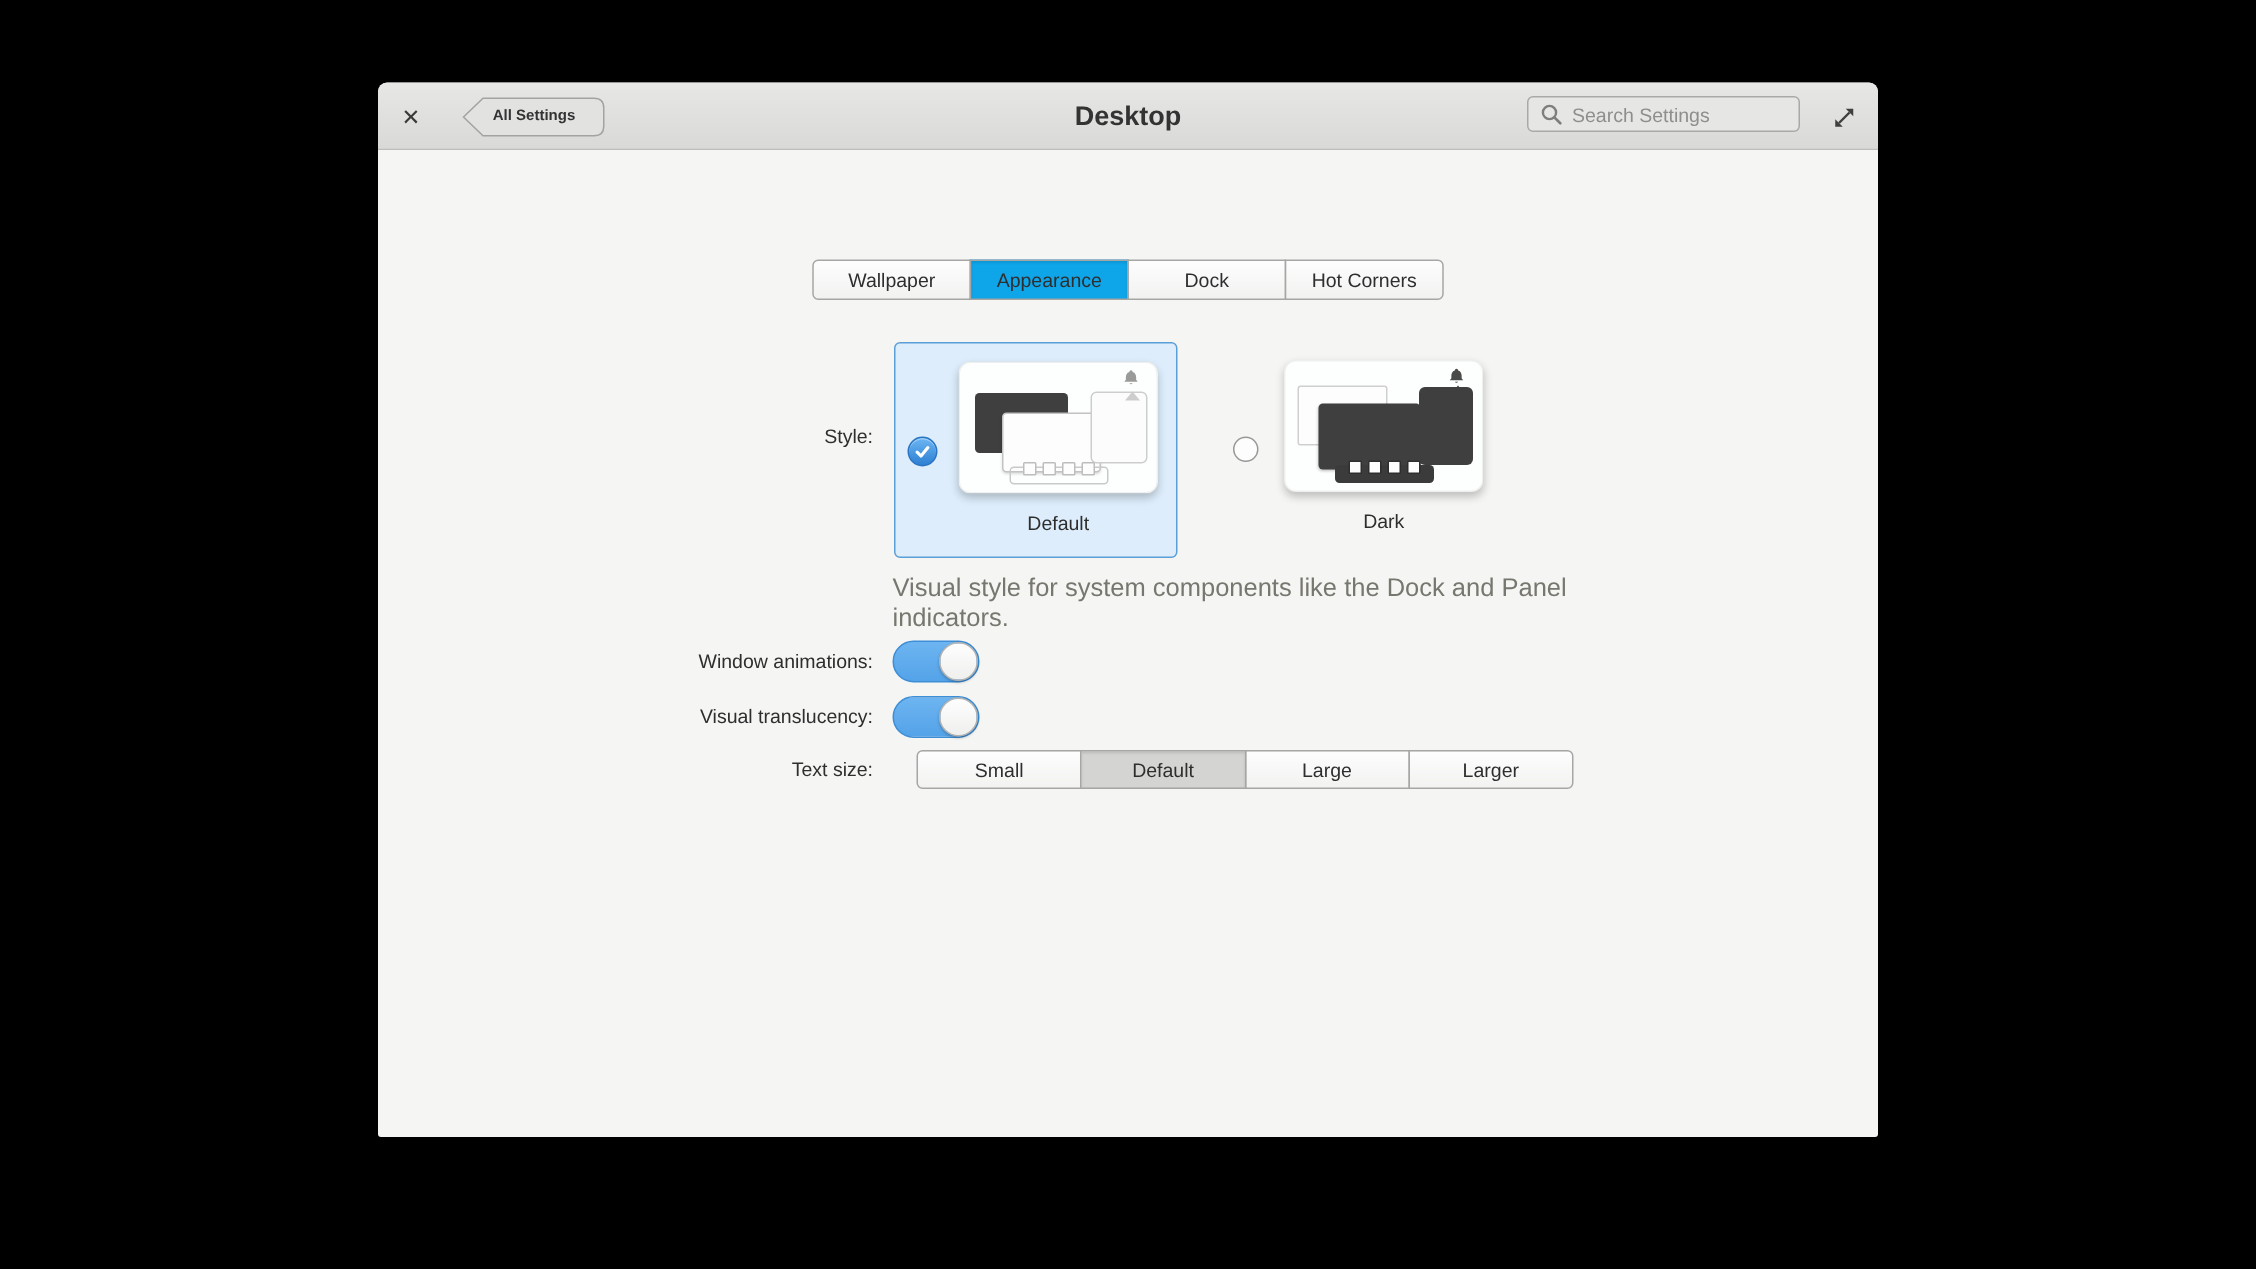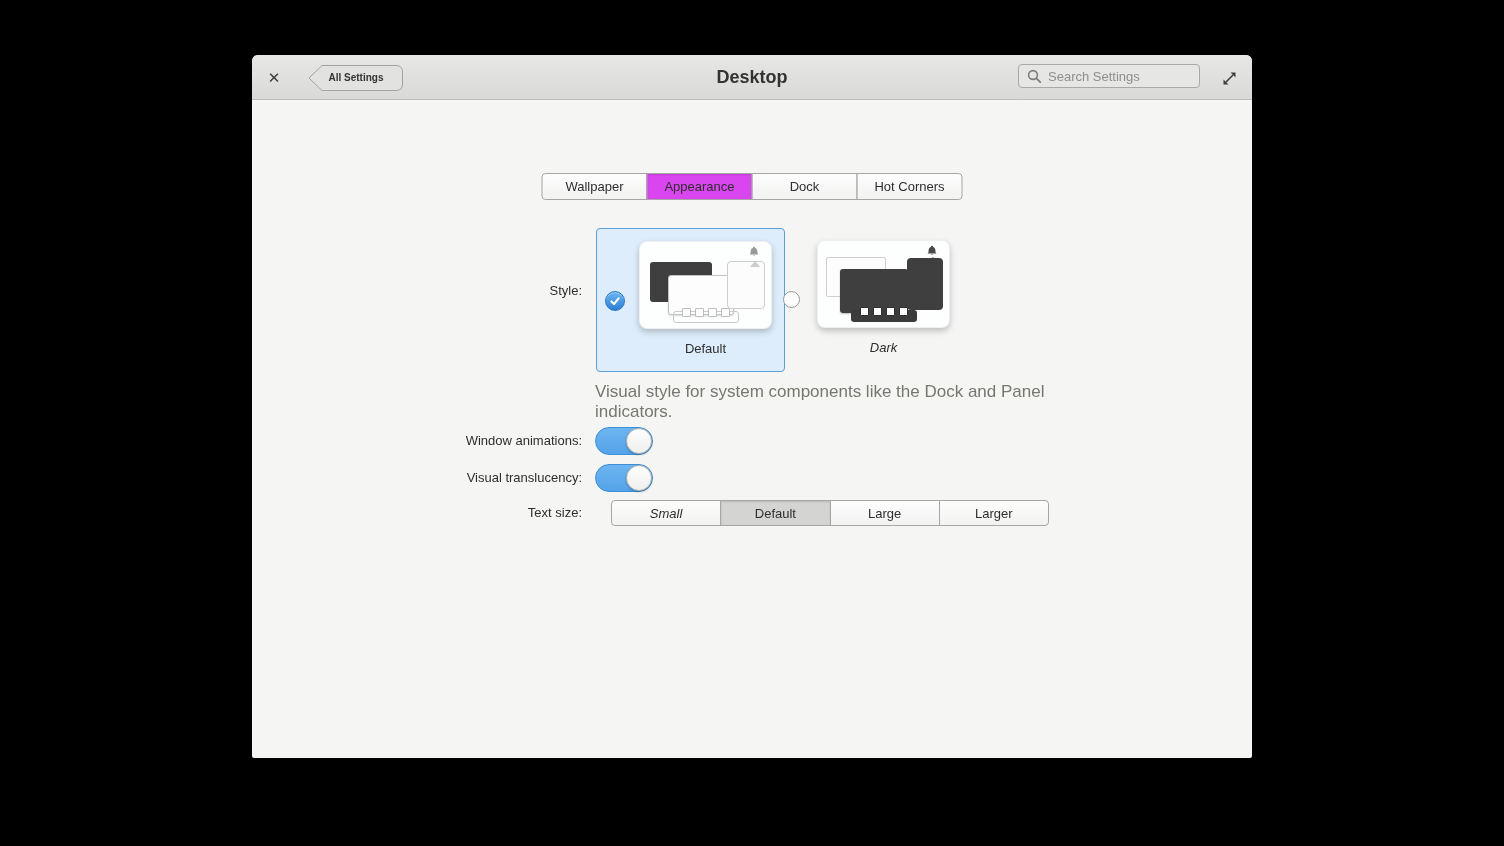--- a/index.html
+++ b/index.html
@@ -42,27 +42,27 @@
 
   
   .tabbar { position:absolute; top:73px; left:50%; transform:translateX(-50%);
             display:flex; }
   .tab { min-width:106px; height:27px; display:flex; align-items:center;
          justify-content:center; font-size:13px; color:#2e2e2e; padding:0 12px;
          background:linear-gradient(#fdfdfd,#f2f2f1); border:1px solid #a6a6a5;
          margin-left:-1px; }
   .tab:first-child { border-radius:4px 0 0 4px; margin-left:0; }
   .tab:last-child { border-radius:0 4px 4px 0; }
-  .tab.selected { background:#d946ef; box-shadow:inset 0 1px 2px rgba(0,0,0,.12); }
+  .tab.selected { background:#0ea5e9; box-shadow:inset 0 1px 2px rgba(0,0,0,.12); }
 
   
   .style-option { position:absolute; top:128px; width:189px; height:144px;
                   border-radius:4px; }
   .style-option.selected { left:344px; background:#ddedfb; border:1px solid #5b9fd8; }
-  .style-option.unselected { left:523px;font-style:italic; }
+  .style-option.unselected { left:562px; }
   .radio-check { position:absolute; left:8px; top:62px; width:20px; height:20px;
                  border-radius:50%; background:linear-gradient(#6bb6f3,#2e7fd3);
                  border:1px solid #2a74c2; box-shadow:inset 0 1px 0 rgba(255,255,255,.35);
                  display:flex; align-items:center; justify-content:center; }
   .radio-empty { position:absolute; left:8px; top:63px; width:17px; height:17px;
                  border-radius:50%; background:#fdfdfd; border:1px solid #989897; }
   .option-col { position:absolute; left:36px; top:12px; width:145px;
                 display:flex; flex-direction:column; align-items:center; }
   .option-name { margin-top:12px; font-size:13px; color:#2e2e2e; }
 
@@ -111,21 +111,21 @@
                   border-radius:50%; background:linear-gradient(#fefefe,#efefee);
                   border:1px solid #b2b2b1; box-shadow:0 1px 2px rgba(0,0,0,.25); }
 
   
   .segmented { position:absolute; left:343px; top:400px; width:454px; height:26px;
                display:flex; }
   .segment { flex:1; display:flex; align-items:center; justify-content:center;
              font-size:13px; color:#2e2e2e;
              background:linear-gradient(#fdfdfd,#f2f2f1); border:1px solid #a6a6a5;
              margin-left:-1px; }
-  .segment:first-child { border-radius:4px 0 0 4px; margin-left:16px;font-style:italic; }
+  .segment:first-child { border-radius:4px 0 0 4px; margin-left:16px; }
   .segment:last-child { border-radius:0 4px 4px 0; }
   .segment.selected { background:#d4d4d3; box-shadow:inset 0 1px 2px rgba(0,0,0,.12); }
 </style>
 </head>
 <body>
 
 <div class="window">
 
   <div class="headerbar">
     <div class="close-btn">

